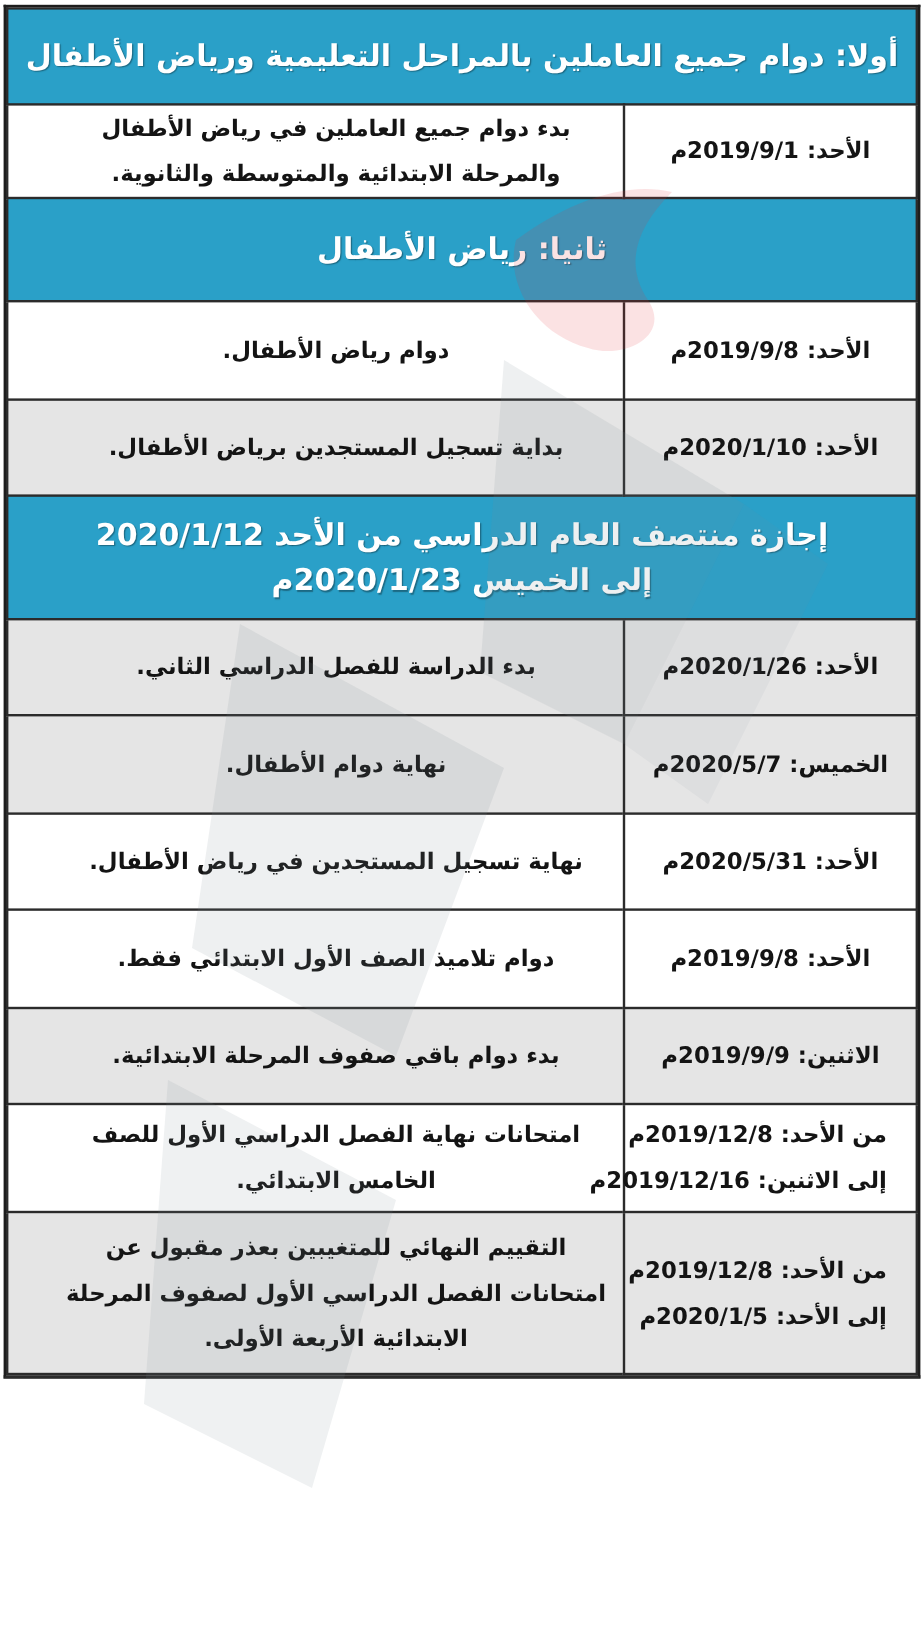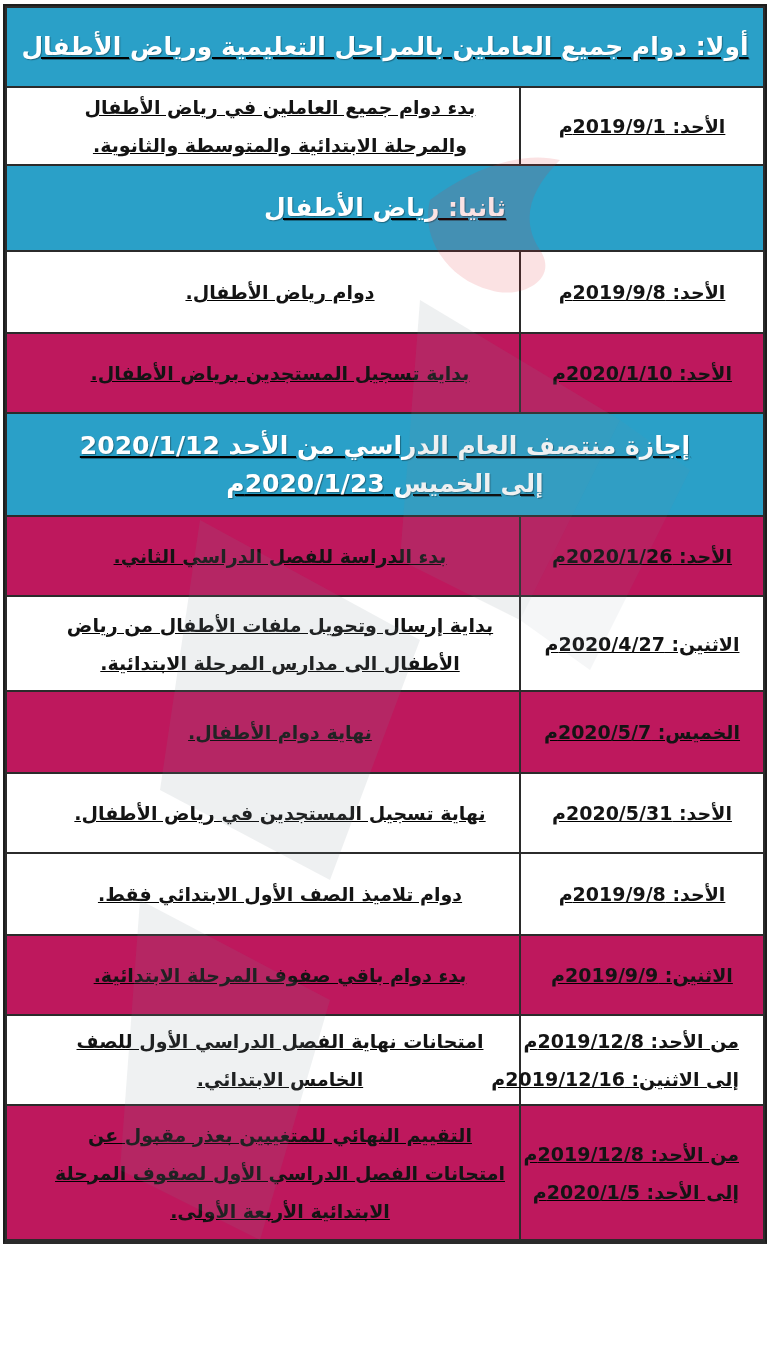--- a/index.html
+++ b/index.html
@@ -1,27 +1,27 @@
 <!DOCTYPE html>
 <html lang="ar" dir="rtl"><head>
   <meta charset="utf-8">
   <style>
     html, body { margin: 0; padding: 0; background: #ffffff; }
     body { width: 770px; height: 1361px; position: relative; overflow: hidden;
            font-family: "DejaVu Sans", "Liberation Sans", sans-serif; }
     .sheet { position: absolute; left: 3px; top: 4px; width: 764px;
-             border: 2px solid #1d1d1d; border-bottom: 3px solid #2a2a2a; box-sizing: border-box; text-decoration: underline; }
+             border: 2px solid #1d1d1d; border-bottom: 3px solid #2a2a2a; box-sizing: border-box; }
     .watermark { position: absolute; left: 0; top: 0; width: 770px; height: 1361px; pointer-events: none; z-index: 2; }
     table { width: 100%; border-collapse: collapse; table-layout: fixed; position: relative; z-index: 1; }
     td { border: 2px solid #2b2b2b; box-sizing: border-box; padding: 0 14px; vertical-align: middle; }
     .section-header td { background: #2aa0c8; color: #ffffff; text-align: center; font-weight: bold;
                          font-size: 25px; line-height: 38px; text-shadow: 1px 1px 1px rgba(0,0,0,0.35); }
     .row td { color: #141414; font-weight: bold; font-size: 19px; line-height: 38px; }
     .row.white td { background: #ffffff; }
-    .row.blue td { background: #be185d; margin-top: 29px; }
+    .row.blue td { background: #e5e5e5; margin-top: 29px; }
     td.date { text-align: center; width: 244px; white-space: nowrap; }
     td.desc { text-align: center; padding-left: 48px; }
     .date-line { display: block; text-align: center; padding-right: 10px; }
   </style>
 </head>
 <body>
 
 <div class="sheet">
   <table>
     <colgroup>
@@ -53,24 +53,20 @@
     <tr class="section-header" style="height:103px">
       <td colspan="2">
         <div>إجازة منتصف العام الدراسي من الأحد 2020/1/12</div>
         <div>إلى الخميس 2020/1/23م</div>
       </td>
     </tr>
     <tr class="row blue" style="height:80px">
       <td class="date">الأحد: 2020/1/26م</td>
       <td class="desc">بدء الدراسة للفصل الدراسي الثاني.</td>
     </tr>
-    <tr class="row white" style="height:95px">
-      <td class="date">الاثنين: 2020/4/27م</td>
-      <td class="desc">بداية إرسال وتحويل ملفات الأطفال من رياض الأطفال الى مدارس المرحلة الابتدائية.</td>
-    </tr>
     <tr class="row blue" style="height:82px">
       <td class="date">الخميس: 2020/5/7م</td>
       <td class="desc">نهاية دوام الأطفال.</td>
     </tr>
     <tr class="row white" style="height:80px">
       <td class="date">الأحد: 2020/5/31م</td>
       <td class="desc">نهاية تسجيل المستجدين في رياض الأطفال.</td>
     </tr>
 
     <tr class="row white" style="height:82px">

